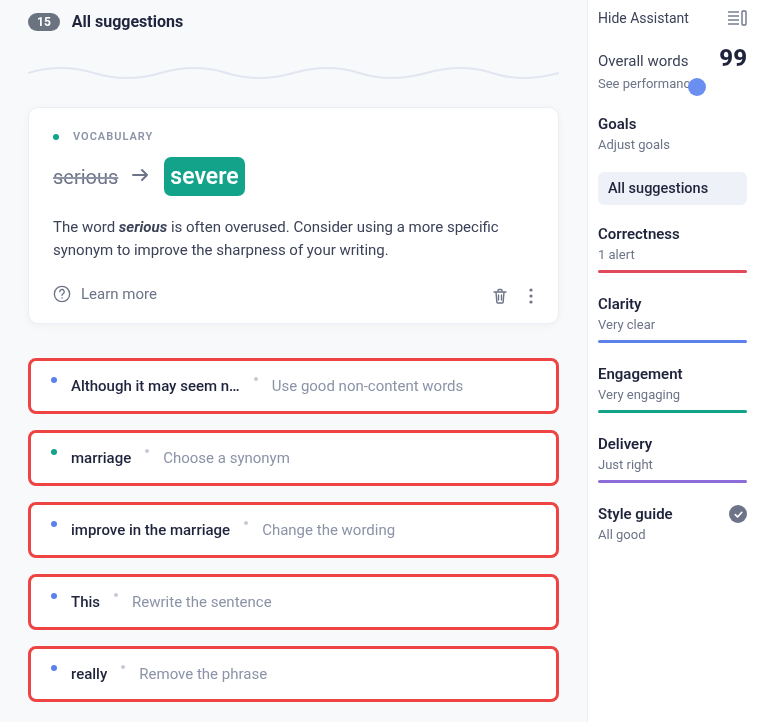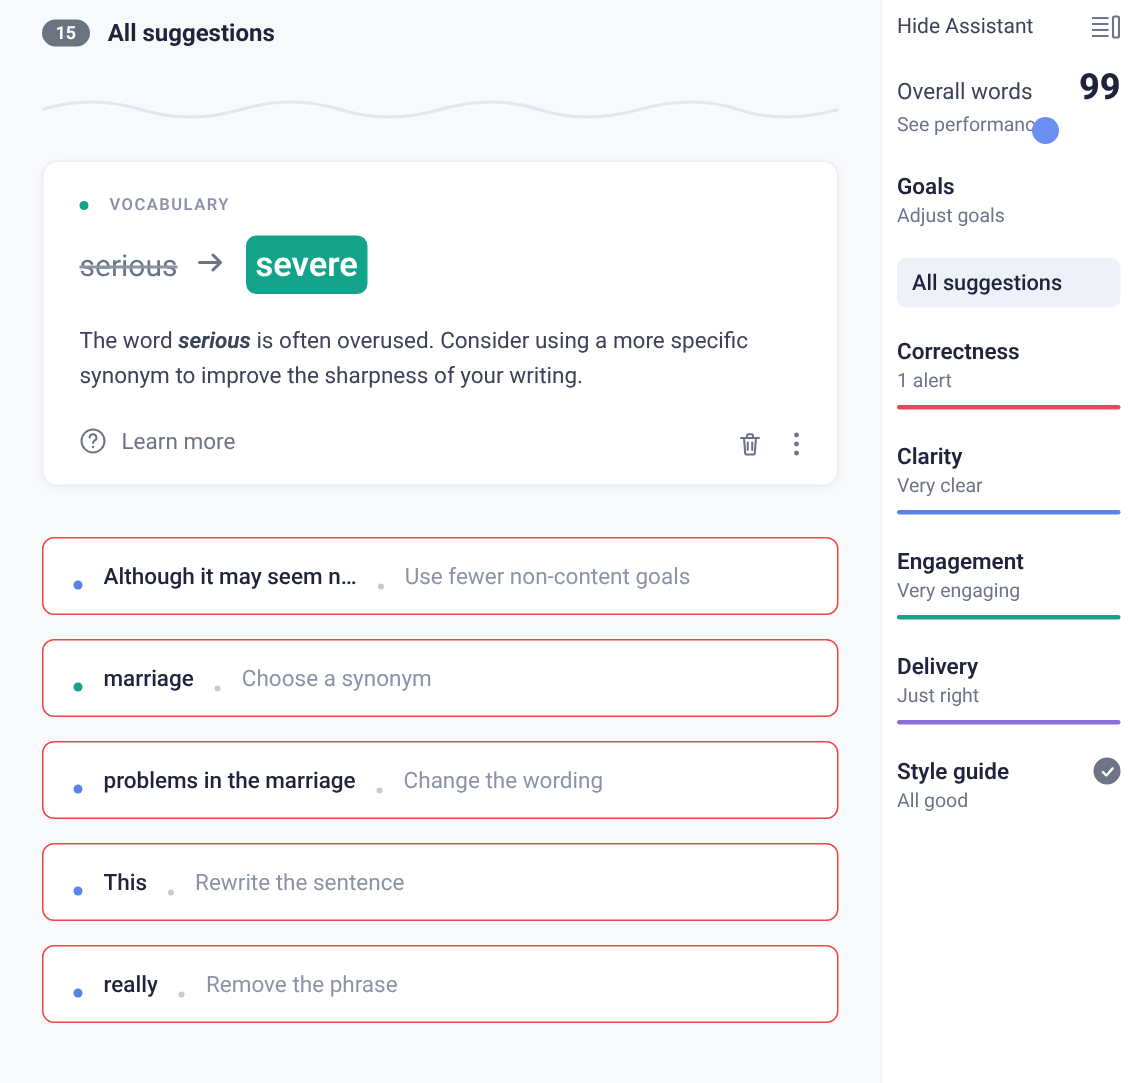--- a/index.html
+++ b/index.html
@@ -87,25 +87,25 @@
       align-items:center;
       justify-content:space-between;
       color:#6d7488;
     }
     .learn { display:flex; align-items:flex-start; gap:10px; font-size:15px; cursor:pointer; }
     .footer-actions { display:flex; align-items:center; gap:18px; }
     .icon-btn { cursor:pointer; color:#6d7488; display:flex; }
     
     .row-card {
       background:#fff;
-      border:1px solid #ef4444;
+      border:3px solid #ef4444;
       border-radius:8px;
       padding:16px 20px;
       display:flex;
-      align-items:flex-end;
+      align-items:flex-start;
       gap:14px;
       margin-bottom:16px;
       font-size:15px;
       cursor:pointer;
     }
     .row-text { color:#1f243c; font-weight:500; max-width:190px; white-space:nowrap; overflow:hidden; text-overflow:ellipsis; }
     .row-sep { width:4px; height:4px; border-radius:50%; background:#c6cad6; }
     .row-hint { color:#8b93a7; }
     
     .side-top { display:flex; align-items:center; justify-content:space-between; color:#3c4258; font-size:14px; margin-bottom:18px; }
@@ -196,31 +196,31 @@
         </span>
       </div>
     </div>
   </div>
 
   <div id="rows-container">
       <div class="row-card">
         <span class="dot blue"></span>
         <span class="row-text">Although it may seem n…</span>
         <span class="row-sep"></span>
-        <span class="row-hint">Use fewer non-content goals</span>
+        <span class="row-hint">Use good non-content words</span>
       </div>
       <div class="row-card">
         <span class="dot teal"></span>
         <span class="row-text">marriage</span>
         <span class="row-sep"></span>
         <span class="row-hint">Choose a synonym</span>
       </div>
       <div class="row-card">
         <span class="dot blue"></span>
-        <span class="row-text">problems in the marriage</span>
+        <span class="row-text">improve in the marriage</span>
         <span class="row-sep"></span>
         <span class="row-hint">Change the wording</span>
       </div>
       <div class="row-card">
         <span class="dot blue"></span>
         <span class="row-text">This</span>
         <span class="row-sep"></span>
         <span class="row-hint">Rewrite the sentence</span>
       </div>
       <div class="row-card">

